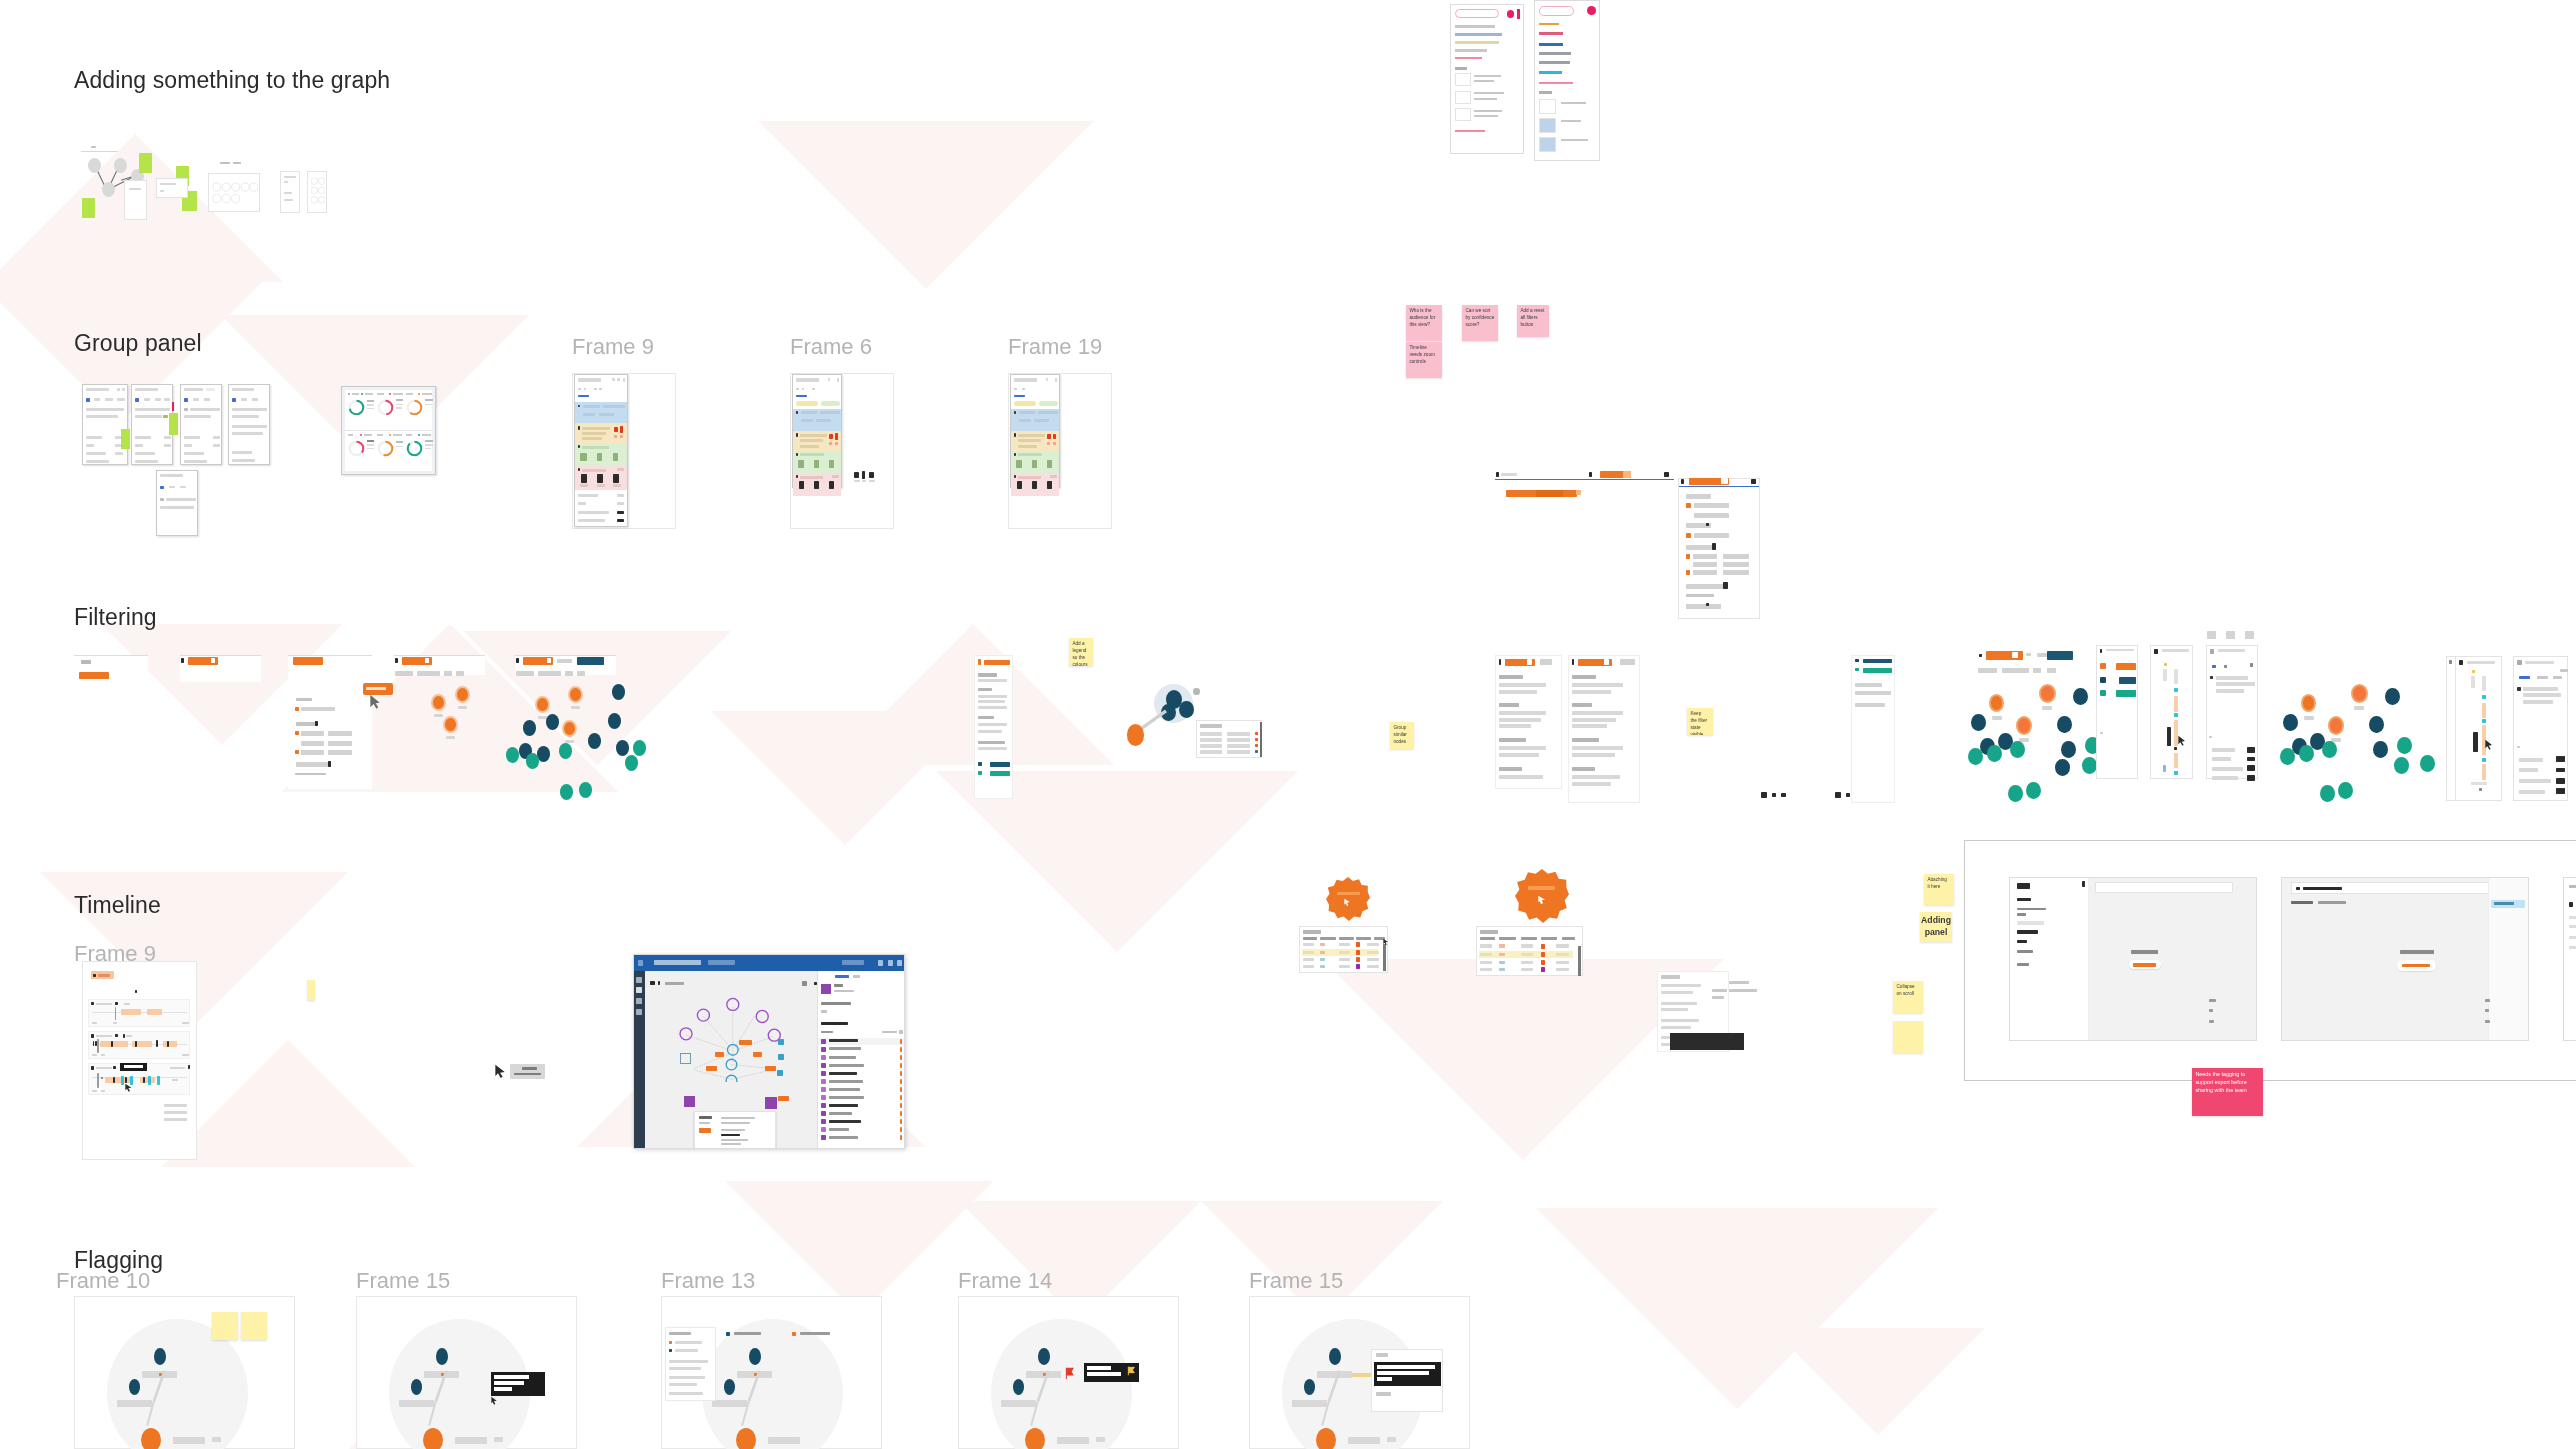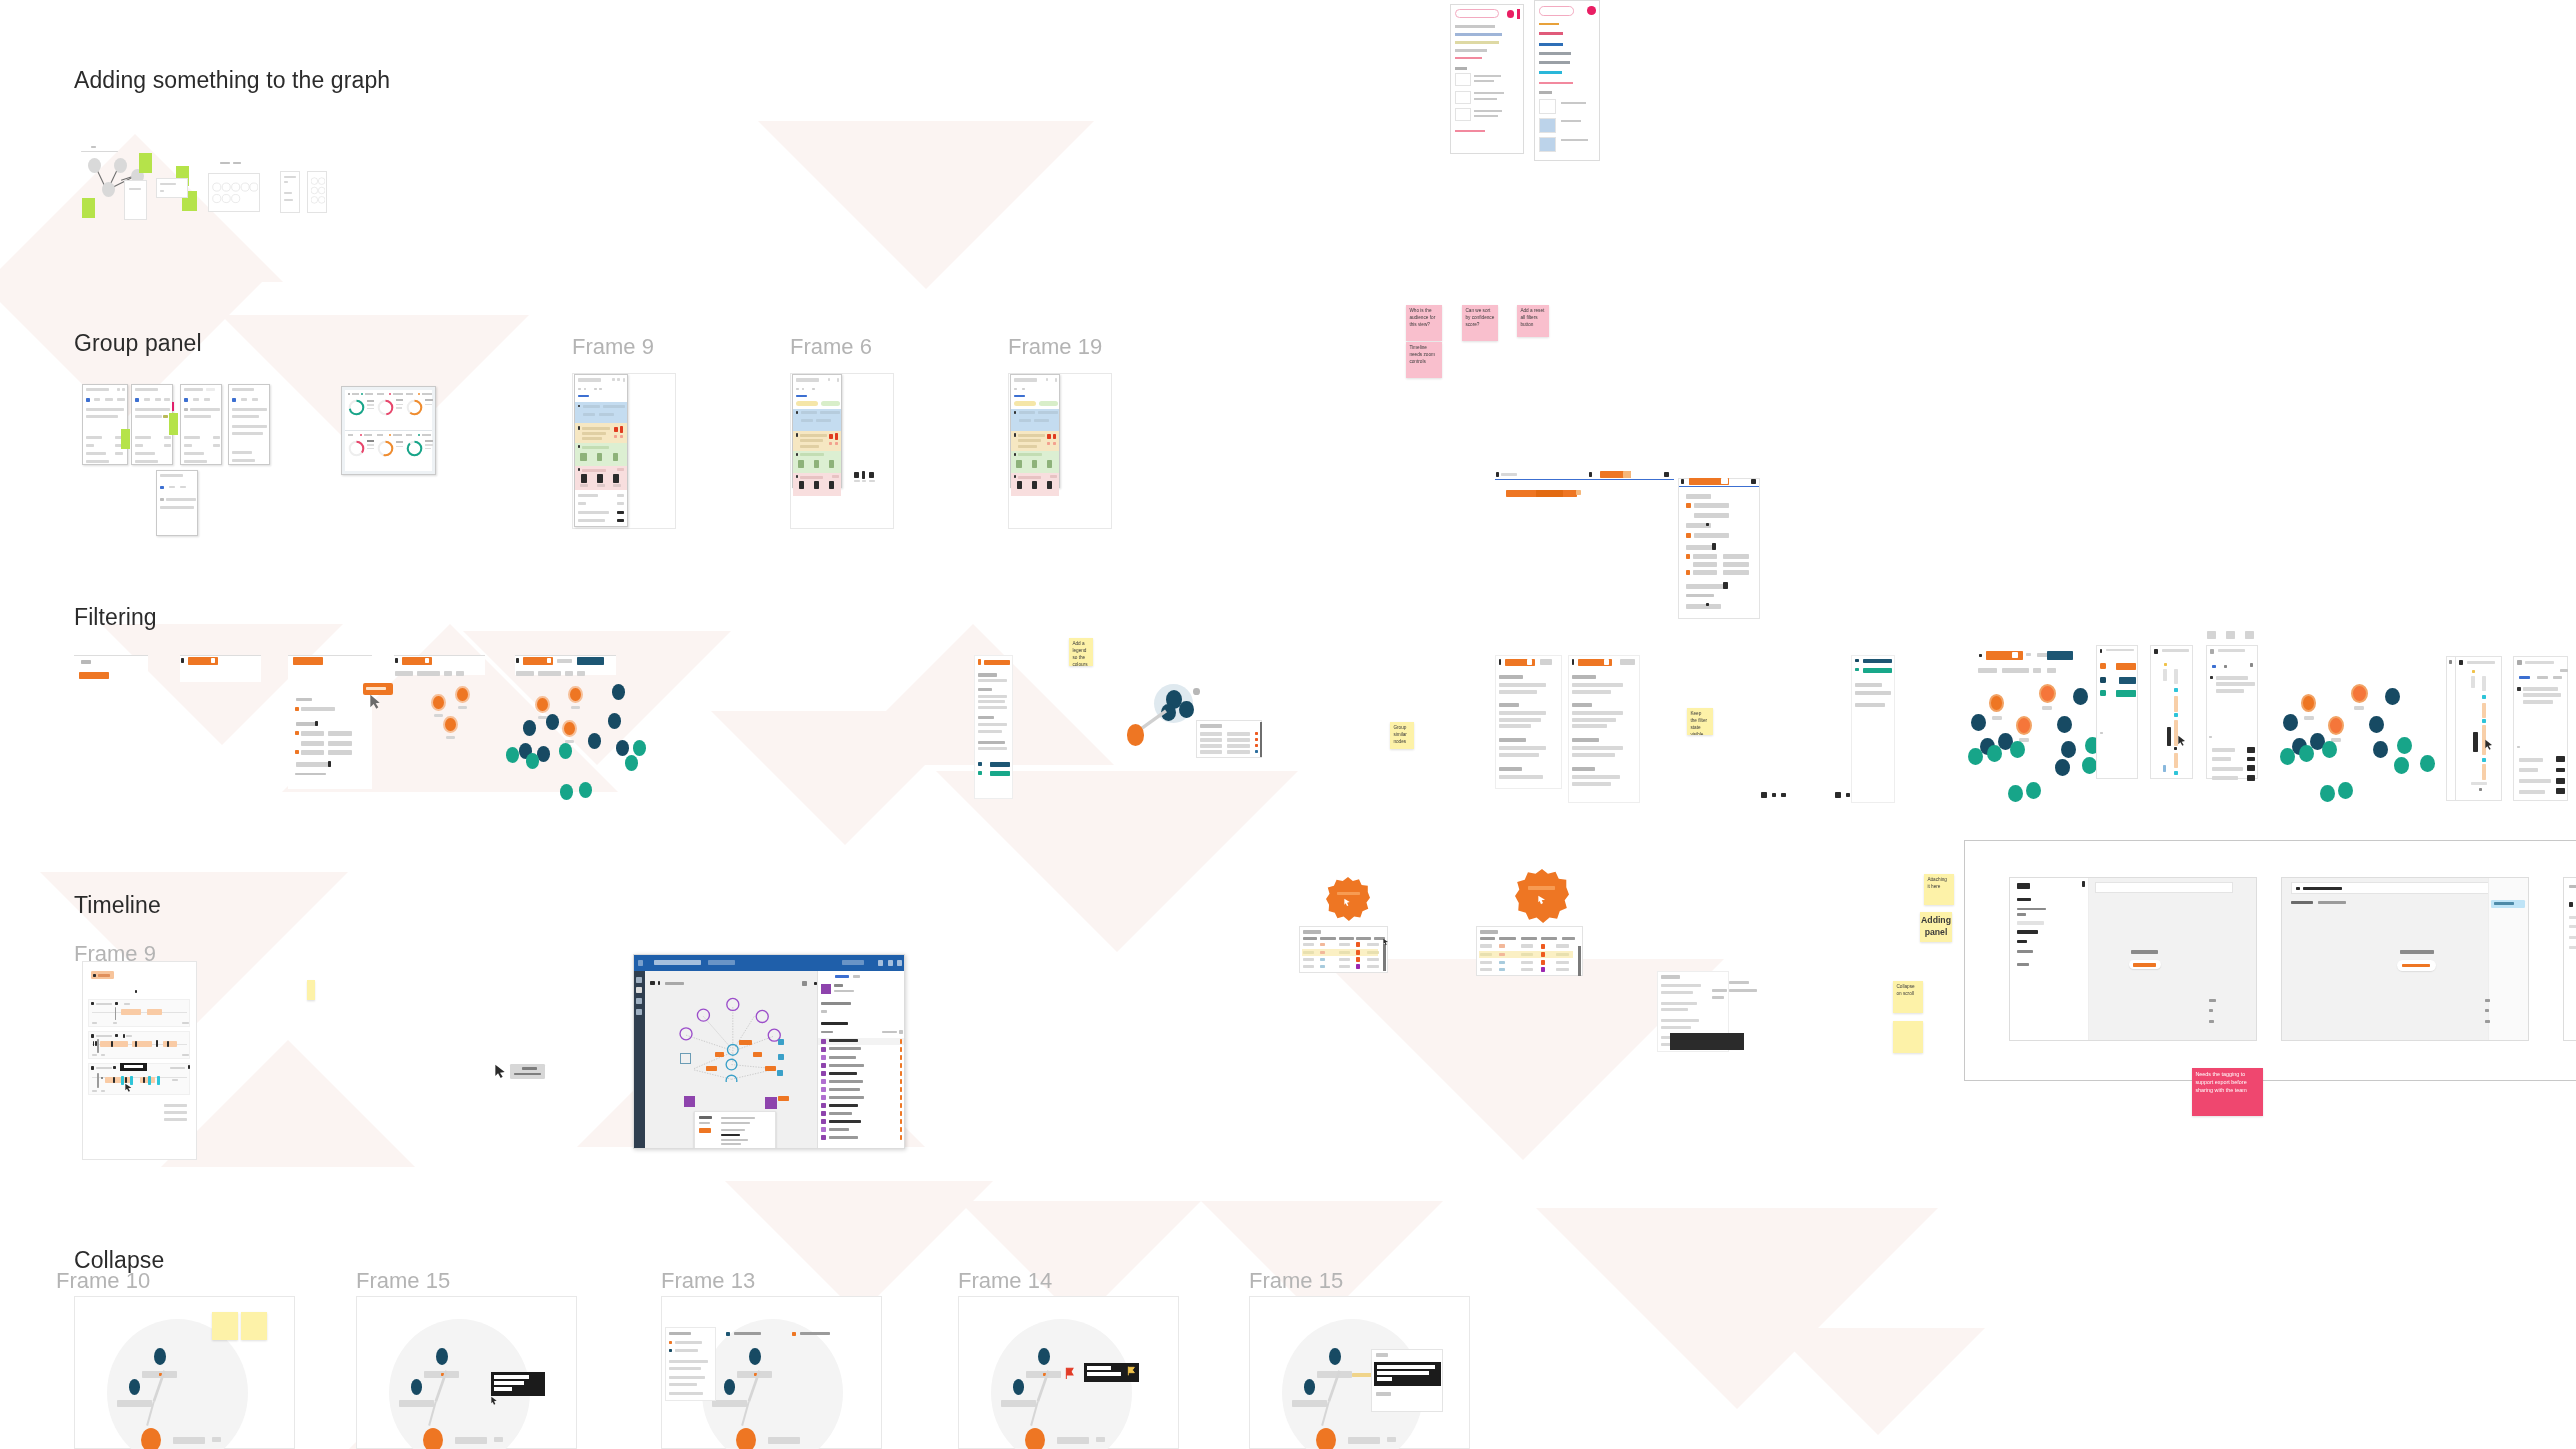--- a/index.html
+++ b/index.html
@@ -110,21 +110,21 @@
     <div class="wm tri-dn" style="--w:121px; --h:121px; left:959px; top:1201px;"></div>
     <div class="wm tri-dn" style="--w:121px; --h:121px; left:1201px; top:1201px;"></div>
     <div class="wm tri-up" style="--w:114px; --h:114px; left:349px;  top:1335px;"></div>
     <div class="wm tri-dn" style="--w:107px; --h:107px; left:1771px; top:1328px;"></div>
   </div>
 
   <div class="sec-title" style="left:74px; top:67px;">Adding something to the graph</div>
   <div class="sec-title" style="left:74px; top:330px;">Group panel</div>
   <div class="sec-title" style="left:74px; top:604px;">Filtering</div>
   <div class="sec-title" style="left:74px; top:892px;">Timeline</div>
-  <div class="sec-title" style="left:74px; top:1247px;">Collapse</div>
+  <div class="sec-title" style="left:74px; top:1247px;">Flagging</div>
 
   <div class="frame-label" style="left:572px;  top:334px;">Frame 9</div>
   <div class="frame-label" style="left:790px; top:334px;">Frame 6</div>
   <div class="frame-label" style="left:1008px; top:334px;">Frame 19</div>
   <div class="frame-label" style="left:74px;  top:941px;">Frame 9</div>
   <div class="frame-label" style="left:56px;   top:1268px;">Frame 10</div>
   <div class="frame-label" style="left:356px;  top:1268px;">Frame 15</div>
   <div class="frame-label" style="left:661px;  top:1268px;">Frame 13</div>
   <div class="frame-label" style="left:958px; top:1268px;">Frame 14</div>
   <div class="frame-label" style="left:1249px; top:1268px;">Frame 15</div>

